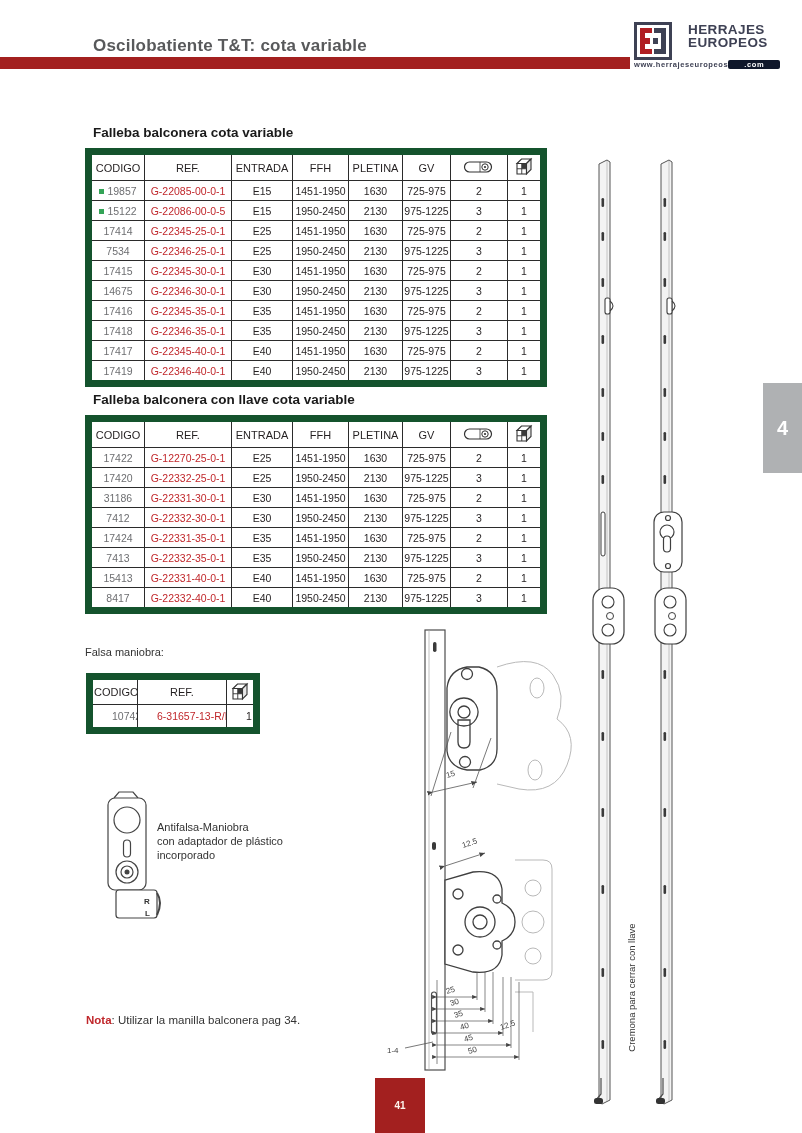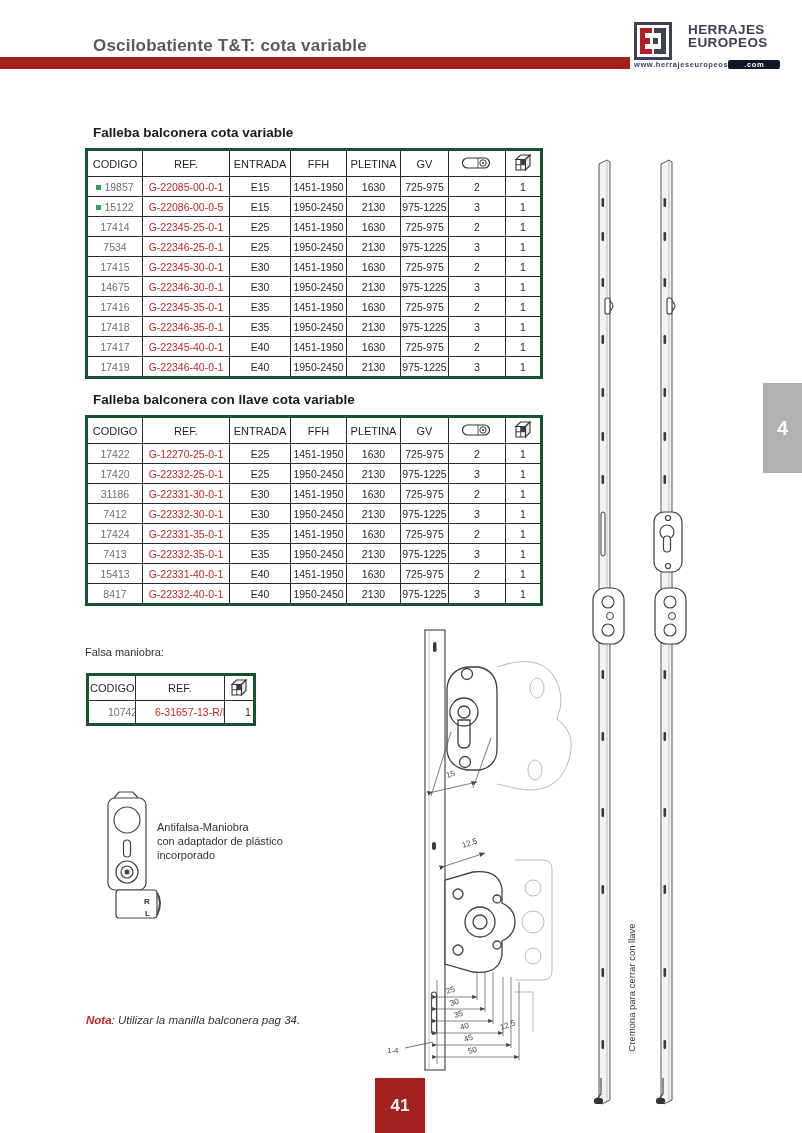--- a/index.html
+++ b/index.html
@@ -23,42 +23,42 @@
   .logo-url{position:absolute;left:0;top:40px;font-size:7.5px;font-weight:bold;
     color:#3e4154;letter-spacing:.6px;white-space:nowrap;}
   .url-com{background:#0f172a;color:#fff;padding:0 16px;border-radius:2px;}
 
   
   .side-tab{position:absolute;left:763px;top:383px;width:39px;height:90px;background:#afb1b3;
     display:flex;align-items:center;justify-content:center;color:#fff;
     font-size:20px;font-weight:bold;}
   .page-num{position:absolute;left:375px;top:1078px;width:50px;height:55px;background:#a3201f;
     display:flex;align-items:center;justify-content:center;color:#fdf5ee;
-    font-size:17px;font-weight:bold;}
+    font-size:10px;font-weight:bold;}
 
   
   .section-title{margin:8px;font-size:13.5px;font-weight:bold;color:#1a1a1a;}
   .cat-table{border-collapse:collapse;table-layout:fixed;background:#fff;
-    border:3px solid #14532d;margin-top:5px;}
+    border:7px solid #14532d;margin-top:5px;}
   .cat-table th,.cat-table td{
     border:1px solid #2b2b2b;text-align:center;vertical-align:middle;
     padding:0 1px;overflow:hidden;white-space:nowrap;}
   .cat-table th{height:25px;font-size:11px;font-weight:normal;color:#231f20;}
   .cat-table td{height:19px;font-size:10.5px;}
   .col-codigo{color:#6d6e71;}
   .col-ref{color:#c0272b;}
   .new-bullet{display:inline-block;width:5px;height:5px;background:#33a457;
     margin-right:3px;vertical-align:1px;}
   .falsa-table td{height:22px;padding-left:19px;}
   .falsa-table th{height:24px;}
 
   
   .falsa-label{position:absolute;left:85px;top:646px;font-size:11px;color:#333;}
   .antifalsa-text{position:absolute;left:157px;top:820px;font-size:11px;color:#333;line-height:14px;}
-  .nota{position:absolute;left:86px;top:1014px;margin:0;font-size:11.5px;color:#333;font-style:italic;}
+  .nota{position:absolute;left:86px;top:1014px;margin:0;font-size:11.5px;color:#333;}
   .nota-label{color:#c0272b;font-weight:bold;}
   .cremona{position:absolute;left:542px;top:981px;width:180px;height:13px;
     text-align:center;font-size:9.5px;color:#333;
     transform:rotate(-90deg);transform-origin:center center;white-space:nowrap;}
 
   svg text{font-family:"Liberation Sans","DejaVu Sans",sans-serif;}
   .dim-label{font-size:8px;fill:#444;}
 </style>
 </head>
 <body>

